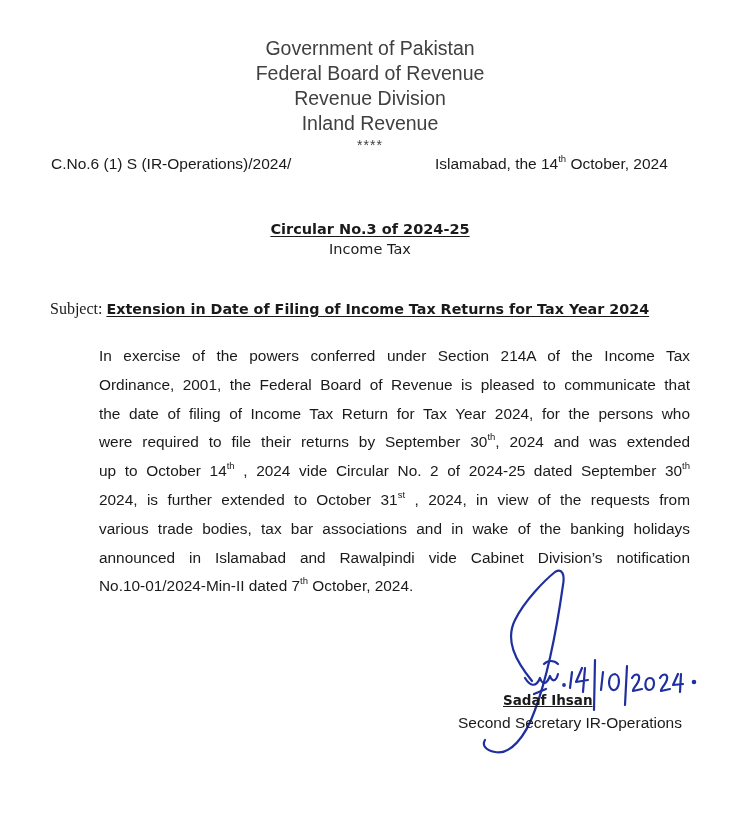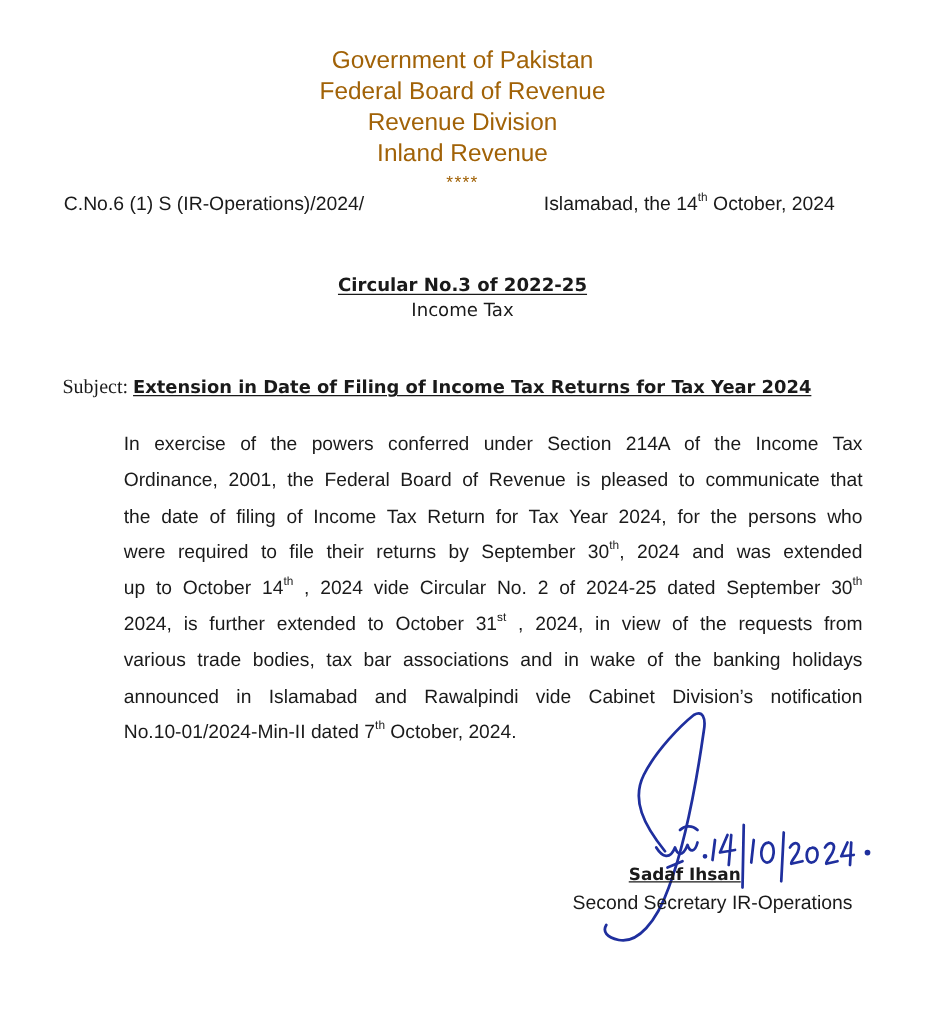--- a/index.html
+++ b/index.html
@@ -22,21 +22,21 @@
     }
     .header {
       position: absolute;
       top: 36px;
       left: 0;
       width: 740px;
       text-align: center;
       font-family: "Liberation Sans", sans-serif;
       font-size: 19.5px;
       line-height: 25px;
-      color: #a16207;
+      color: #404040;
     }
     .header div { white-space: nowrap; }
     .stars {
       font-size: 14px;
       line-height: 18px;
       letter-spacing: 1px;
     }
     .ref-row {
       position: absolute;
       top: 155px;
@@ -151,21 +151,21 @@
     <div>Inland Revenue</div>
     <div class="stars">****</div>
   </div>
 
   <div class="ref-row">
     <span class="ref-left">C.No.6 (1) S (IR-Operations)/2024/</span>
     <span class="ref-right"><span>Islamabad, the 14</span><sup>th</sup><span> October, 2024</span></span>
   </div>
 
   <div class="circular">
-    <div class="circular-title">Circular No.3 of 2022-25</div>
+    <div class="circular-title">Circular No.3 of 2024-25</div>
     <div class="circular-sub">Income Tax</div>
   </div>
 
   <div class="subject">
     <span class="subject-label">Subject: </span><span class="subject-text">Extension in Date of Filing of Income Tax Returns for Tax Year 2024</span>
   </div>
 
   <div class="body-text">
     <span class="body-line">In exercise of the powers conferred under Section 214A of the Income Tax</span>
     <span class="body-line">Ordinance, 2001, the Federal Board of Revenue is pleased to communicate that</span>

